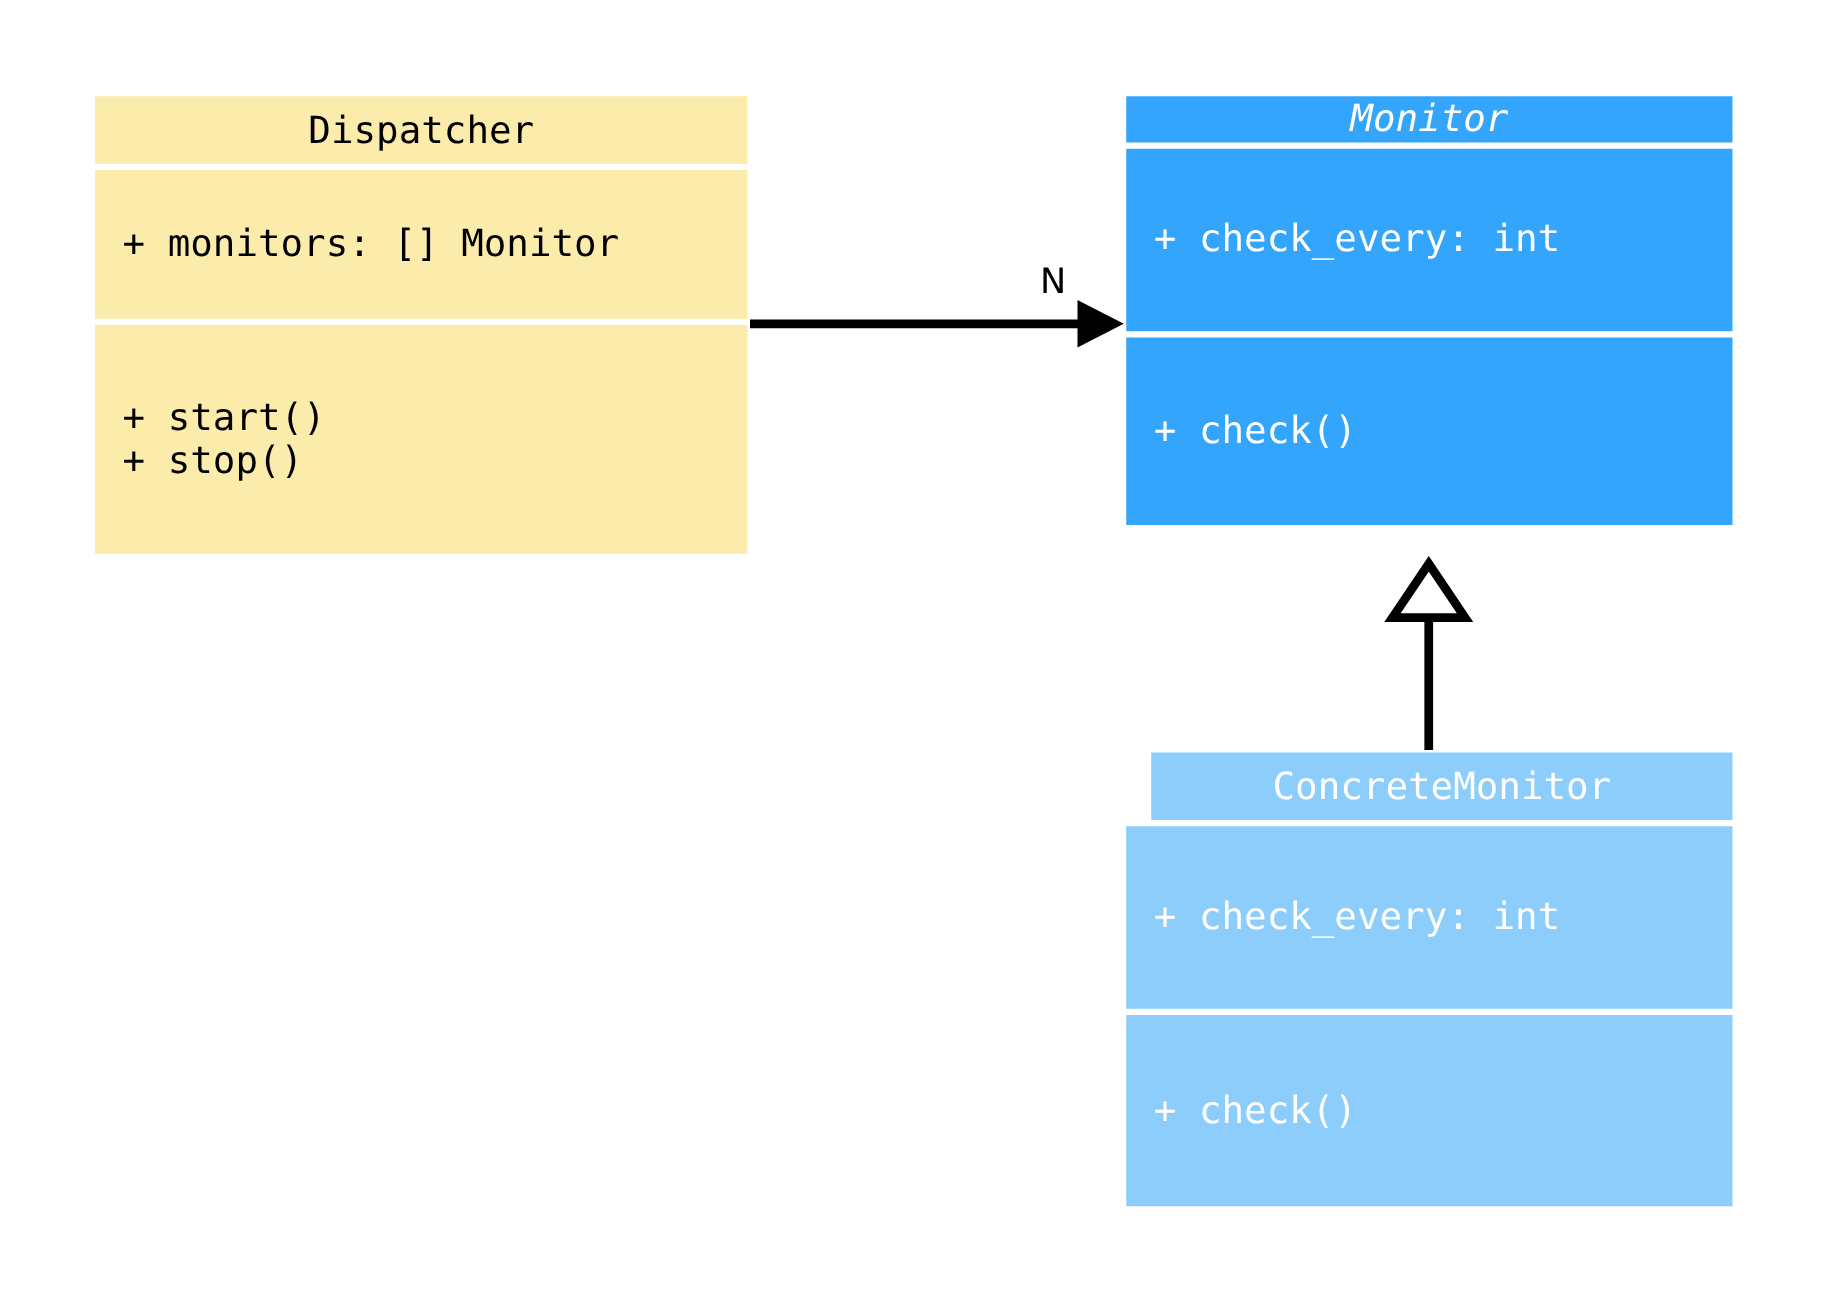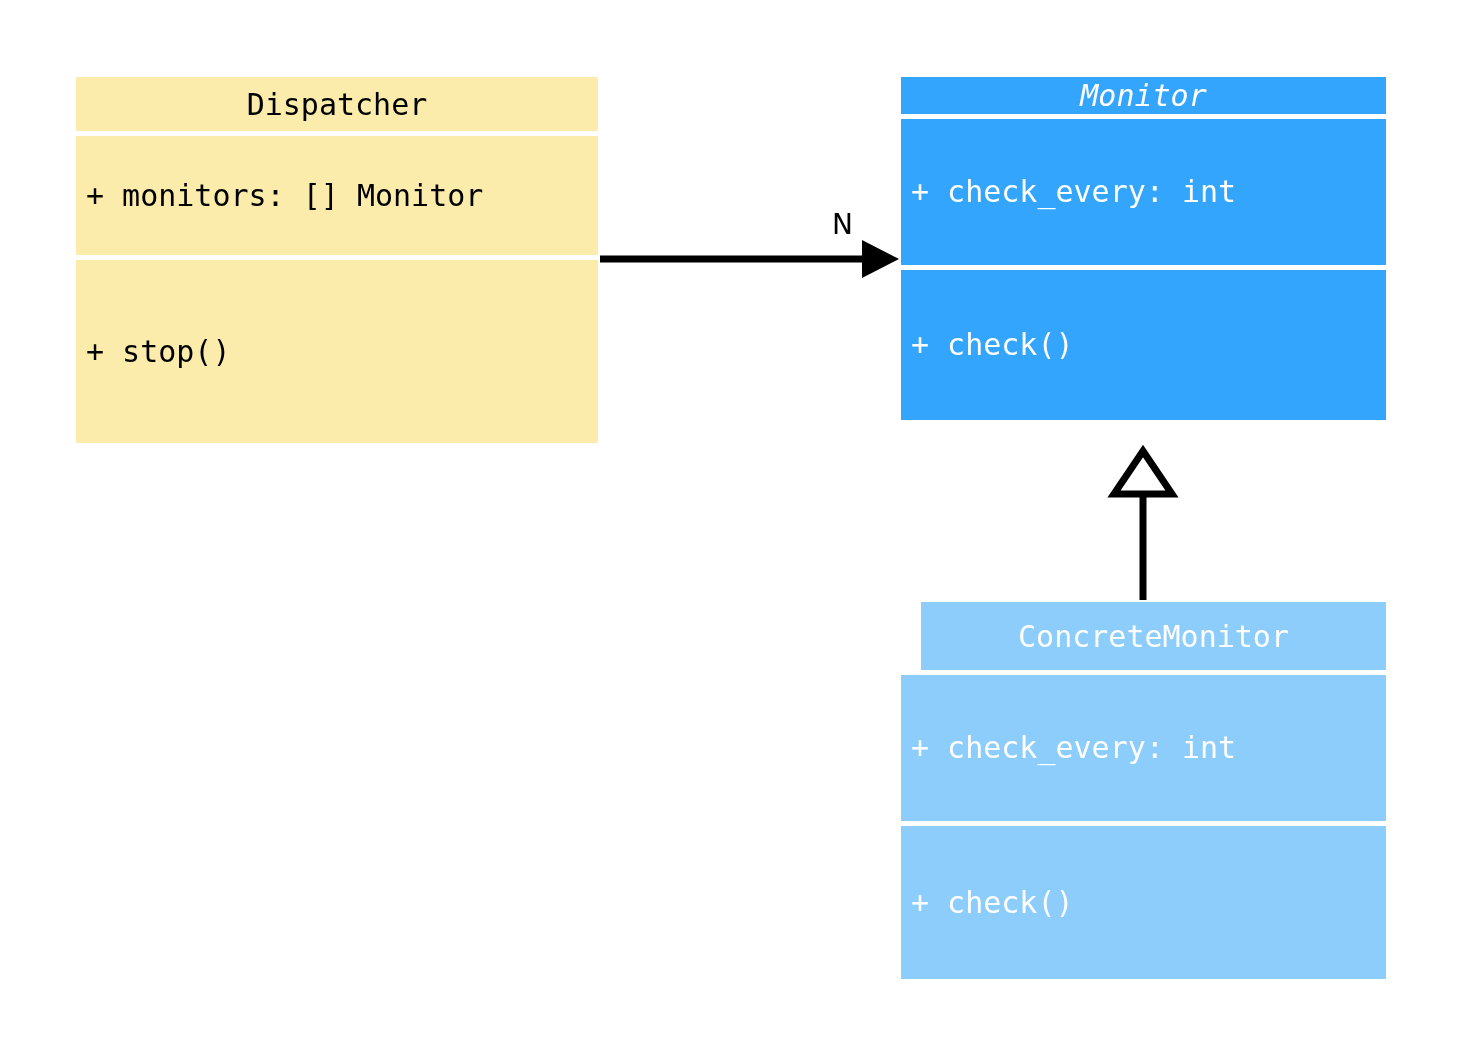--- a/index.html
+++ b/index.html
@@ -38,21 +38,21 @@
     letter-spacing: 0px;
     white-space: pre;
   }
   .uml-title.abstract {
     font-style: italic;
   }
   .uml-members {
     display: flex;
     flex-direction: column;
     justify-content: center;
-    padding-left: 10px;
+    padding-left: 22px;
     font-size: 30px;
     line-height: 34px;
     white-space: pre;
   }
   .uml-member {
     white-space: pre;
   }
 
   
   .theme-yellow .uml-compartment { background: #fcecab; }
@@ -106,40 +106,41 @@
 
   <div class="uml-class theme-yellow" style="left:76px; top:77px; width:522px;">
 
     <div class="uml-compartment uml-title" style="height:54px;">Dispatcher</div>
 
     <div class="uml-compartment uml-members" style="height:119px;">
       <div class="uml-member">+ monitors: [] Monitor</div>
     </div>
 
     <div class="uml-compartment uml-members" style="height:183px;">
+      <div class="uml-member">+ start()</div>
       <div class="uml-member">+ stop()</div>
     </div>
   </div>
 
   <div class="uml-class theme-blue" style="left:901px; top:77px; width:485px;">
 
     <div class="uml-compartment uml-title abstract" style="height:37px;">Monitor</div>
 
     <div class="uml-compartment uml-members" style="height:146px;">
       <div class="uml-member">+ check_every: int</div>
     </div>
 
     <div class="uml-compartment uml-members" style="height:150px;">
       <div class="uml-member">+ check()</div>
     </div>
   </div>
 
   <div class="uml-class theme-lightblue" style="left:901px; top:602px; width:485px;">
 
-    <div class="uml-compartment uml-title" style="height:68px;margin-left:20px;">ConcreteMonitor</div>
+    <div class="uml-compartment uml-title" style="height:54px;margin-left:20px;">ConcreteMonitor</div>
 
     <div class="uml-compartment uml-members" style="height:146px;">
       <div class="uml-member">+ check_every: int</div>
     </div>
 
     <div class="uml-compartment uml-members" style="height:153px;">
       <div class="uml-member">+ check()</div>
     </div>
   </div>
 

